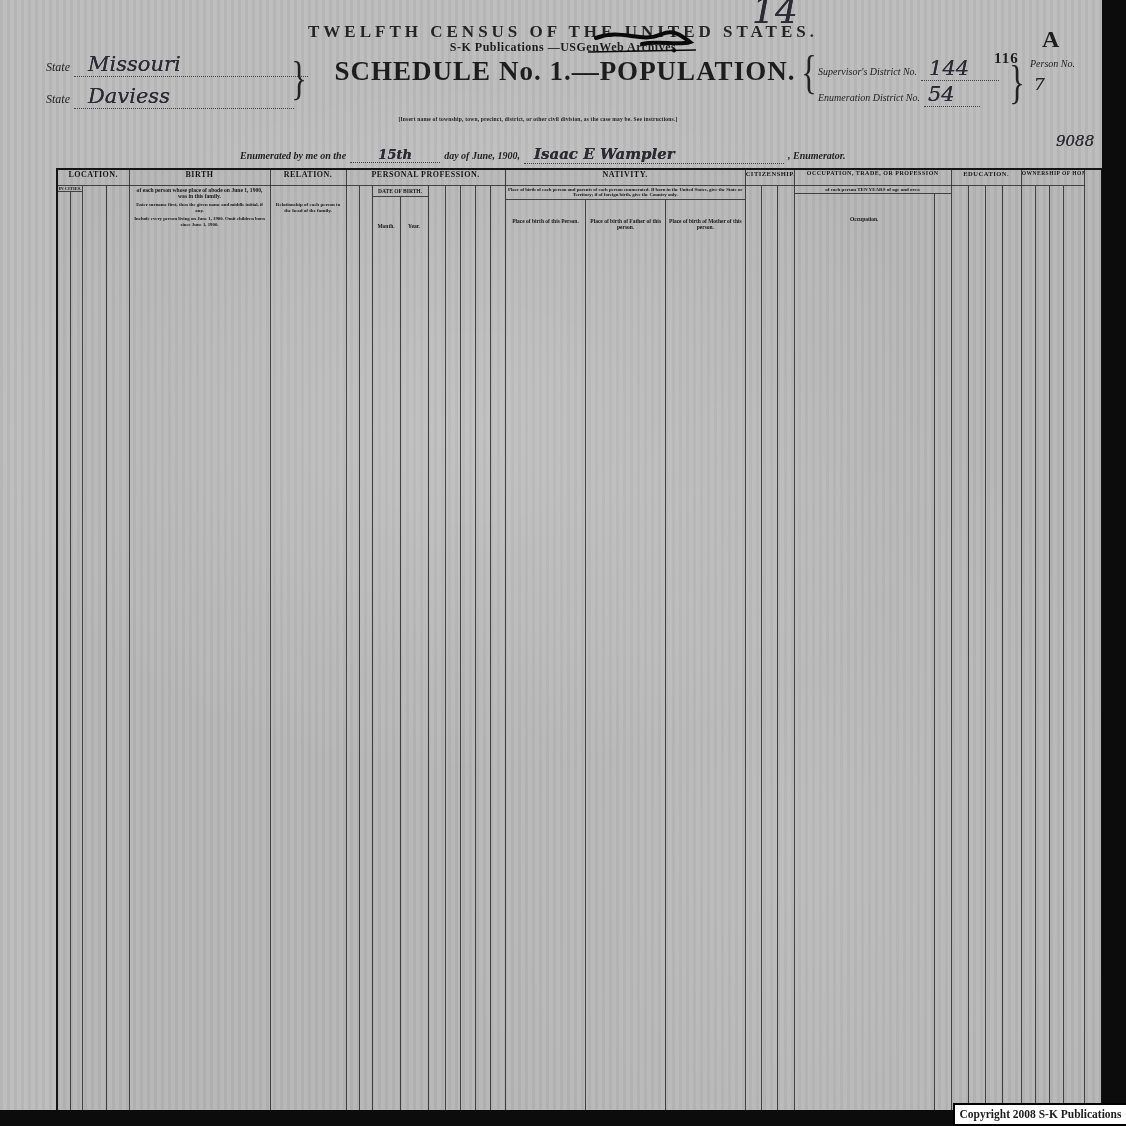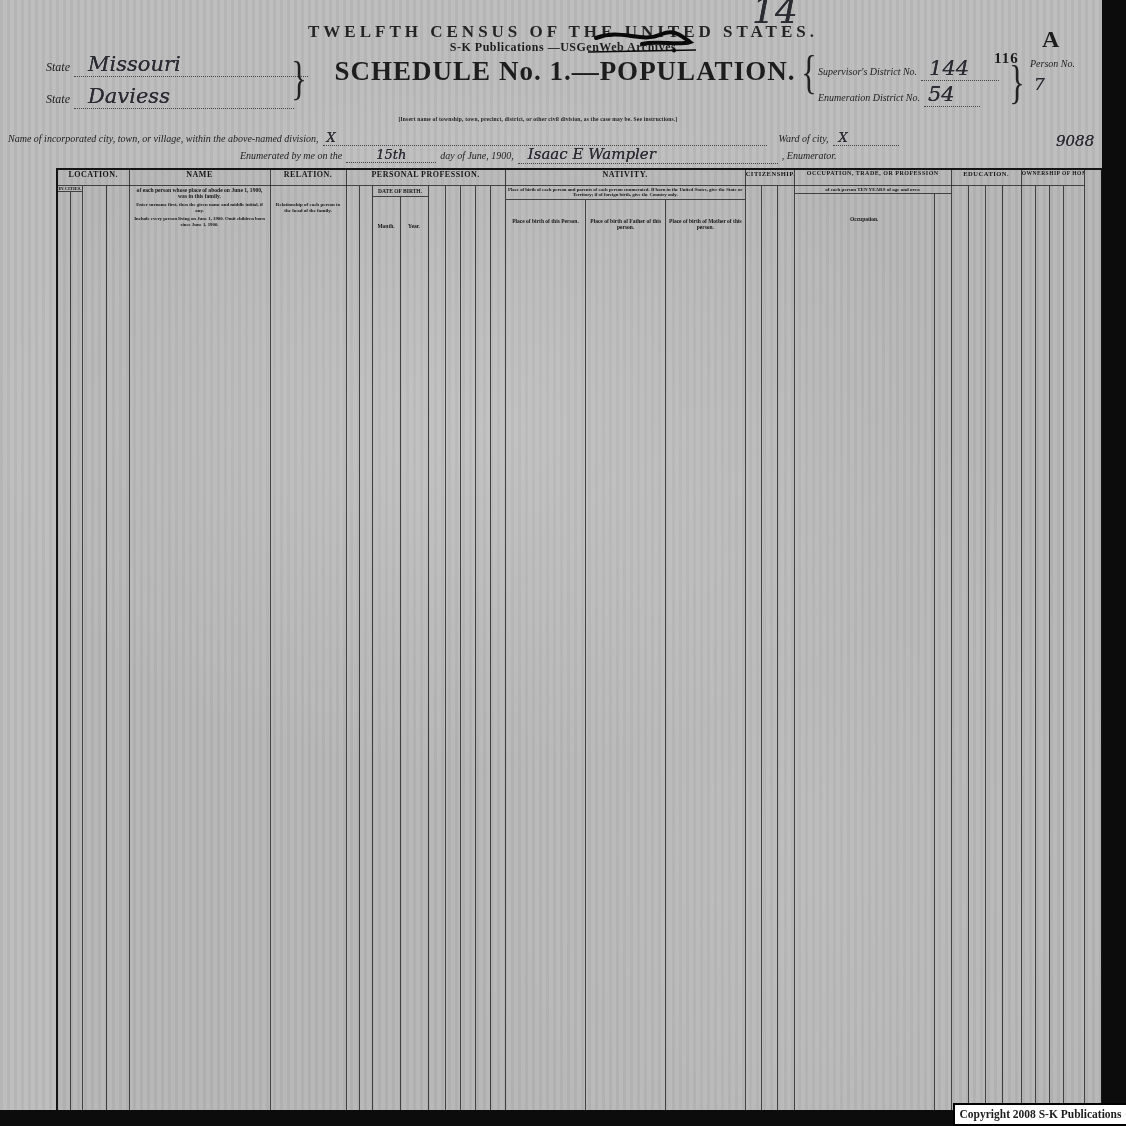--- a/index.html
+++ b/index.html
@@ -82,29 +82,23 @@
   <div class="abs" style="left:818px;top:82px;">
     <span class="fld-label-sm">Enumeration District No.</span>
     <span class="hw hw-lg dotted" style="display:inline-block;width:52px;padding-left:4px;">54</span>
   </div>
   <div class="abs brace" style="left:1006px;top:56px;">}</div>
   <div class="abs fld-label-sm" style="left:1030px;top:58px;">Person No.</div>
   <div class="abs hw" style="left:1034px;top:74px;font-size:17px;">7</div>
 
   <div class="abs" id="tiny-note" style="left:258px;top:116px;width:560px;text-align:center;">[Insert name of township, town, precinct, district, or other civil division, as the case may be.  See instructions.]</div>
 
-  <div class="abs" style="left:8px;top:128px;">
-    <span class="fld-label-sm">Name of incorporated city, town, or village, within the above-named division,</span>
-    <span class="hw hw-md dotted" style="display:inline-block;width:440px;padding-left:4px;">X</span>
-    <span class="fld-label-sm" style="padding-left:8px;">Ward of city,</span>
-    <span class="hw hw-md dotted" style="display:inline-block;width:60px;padding-left:6px;">X</span>
-  </div>
   <div class="abs hw" style="left:1056px;top:132px;font-size:15px;">9088</div>
 
-  <div class="abs" style="left:240px;top:145px;">
+  <div class="abs" style="left:240px;top:145px;font-weight:bold;">
     <span class="fld-label-sm">Enumerated by me on the</span>
     <span class="hw hw-md dotted" style="display:inline-block;width:90px;text-align:center;">15th</span>
     <span class="fld-label-sm">day of June, 1900,</span>
     <span class="hw dotted" style="display:inline-block;width:250px;padding-left:10px;font-size:15px;">Isaac E Wampler</span>
     <span class="fld-label-sm">, Enumerator.</span>
   </div>
 
   <table id="census">
     <colgroup>
       <col style="width:13px">
@@ -136,21 +130,21 @@
         <col style="width:19px">
       <col style="width:14px">
         <col style="width:14px">
         <col style="width:14px">
         <col style="width:21px">
       <col style="width:18px">
     </colgroup>
     <thead>
       <tr style="height:16px;margin-top:24px;">
         <th colspan="4" class="gtitle">LOCATION.</th>
-        <th rowspan="1" class="gtitle">NAME</th>
+        <th rowspan="1" class="gtitle">BIRTH</th>
         <th class="gtitle">RELATION.</th>
         <th colspan="9" class="gtitle">PERSONAL PROFESSION.</th>
         <th colspan="3" class="gtitle">NATIVITY.</th>
         <th colspan="3" class="gtitle" style="font-size:6.5px;">CITIZENSHIP.</th>
         <th colspan="2" class="gtitle" style="font-size:6px;">OCCUPATION, TRADE, OR PROFESSION</th>
         <th colspan="4" class="gtitle" style="font-size:6.5px;">EDUCATION.</th>
         <th colspan="4" class="gtitle" style="font-size:5.5px;">OWNERSHIP OF HOME.</th>
         <th rowspan="3"></th>
       </tr>
       <tr class="tallrow">

